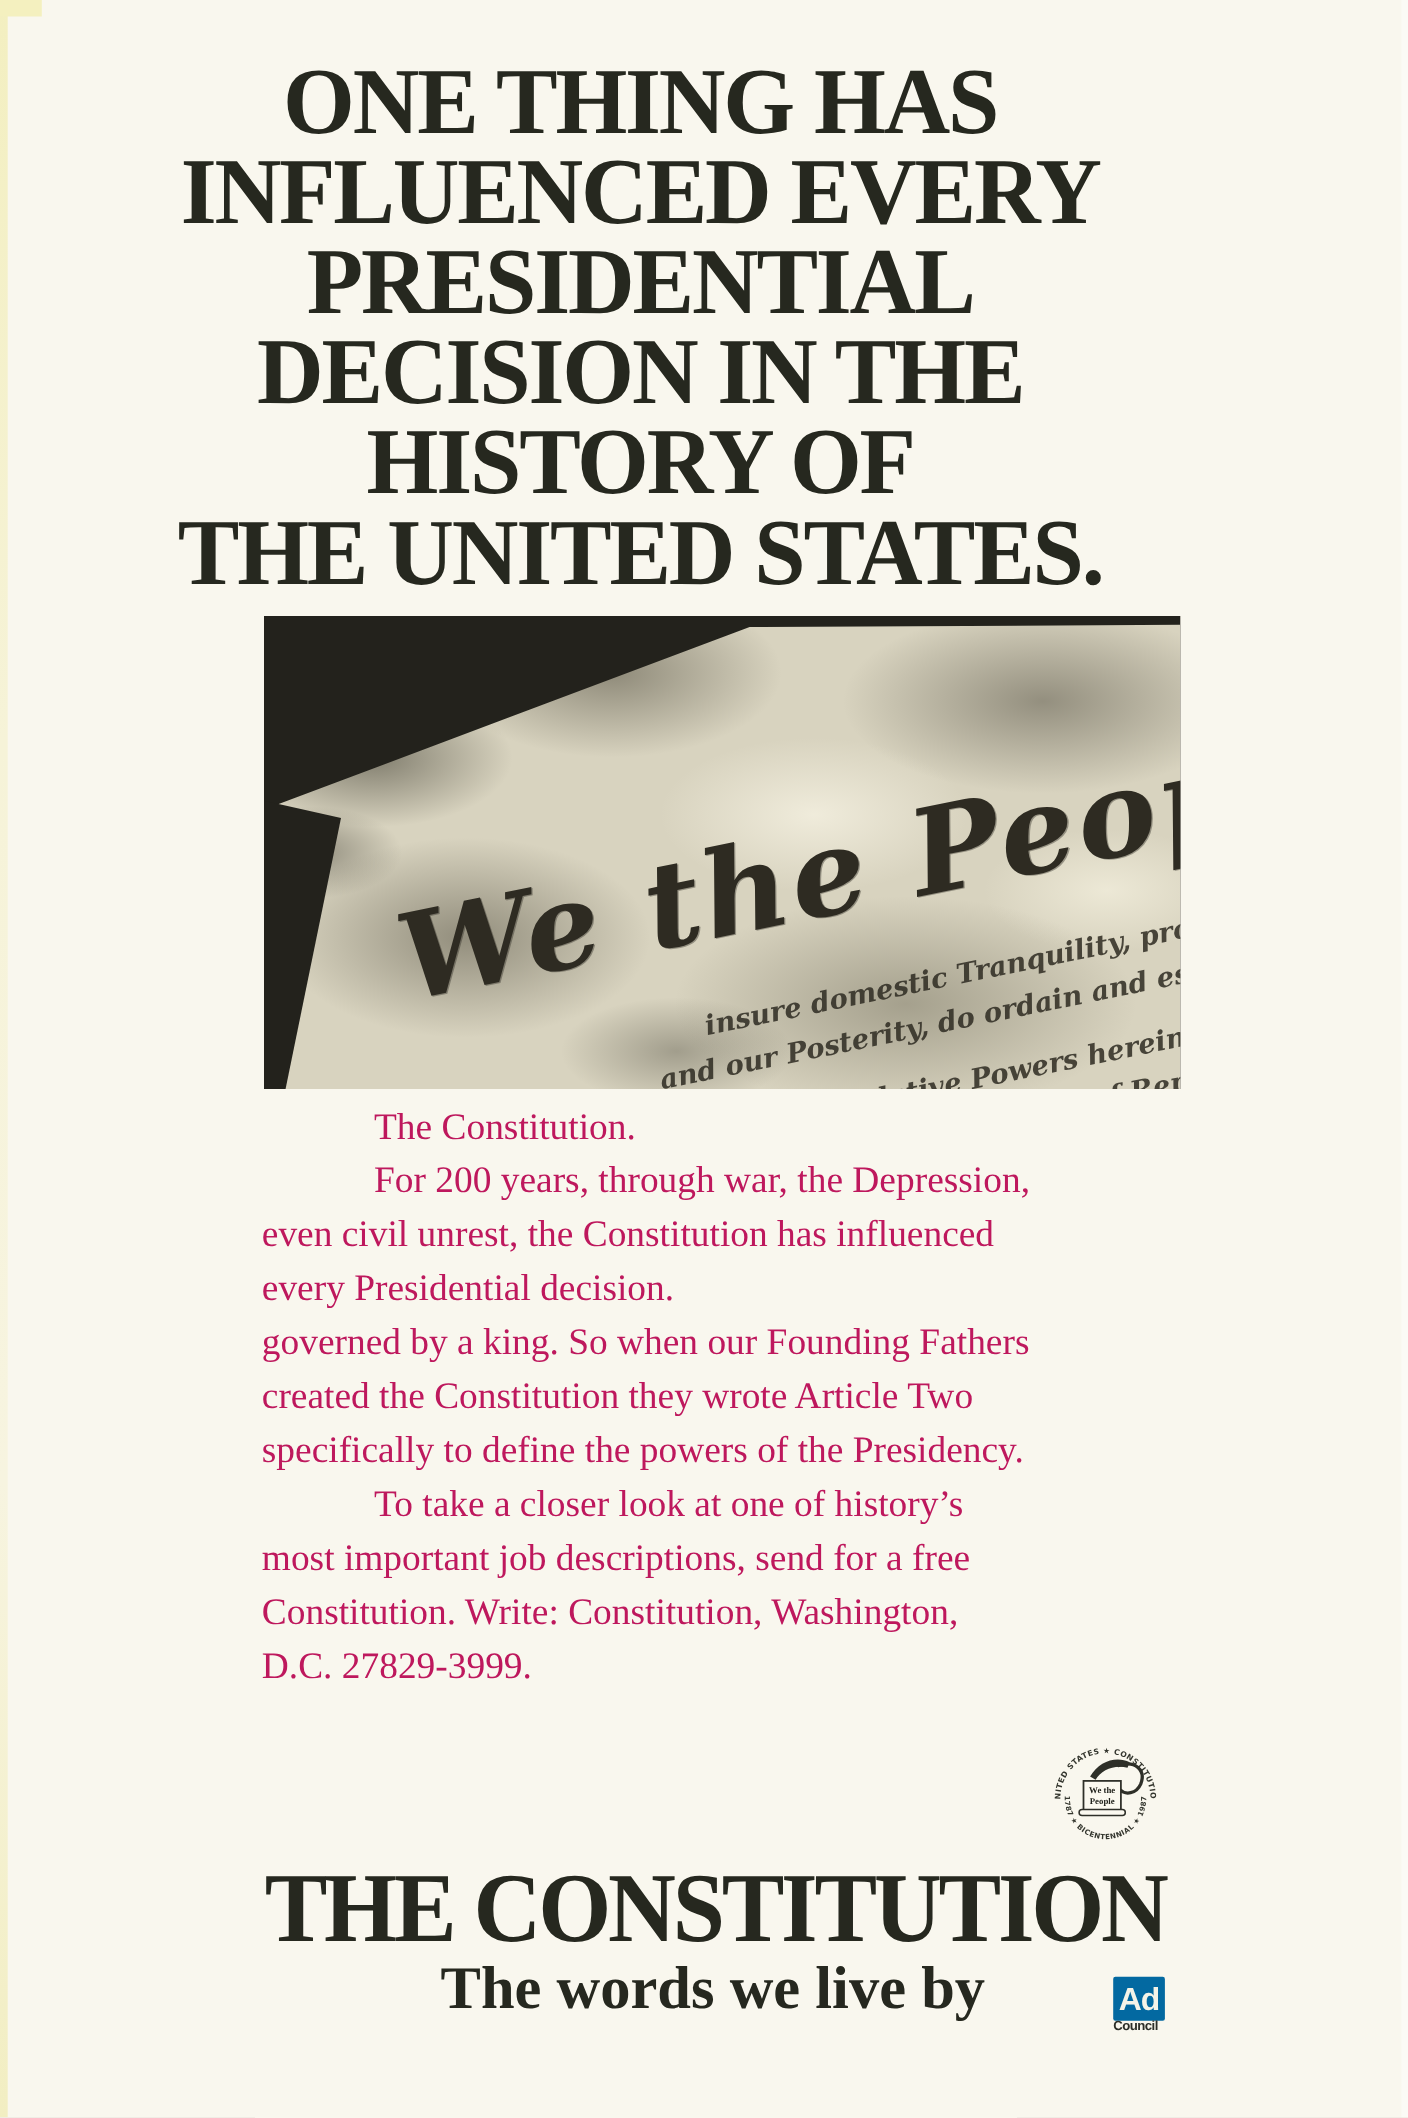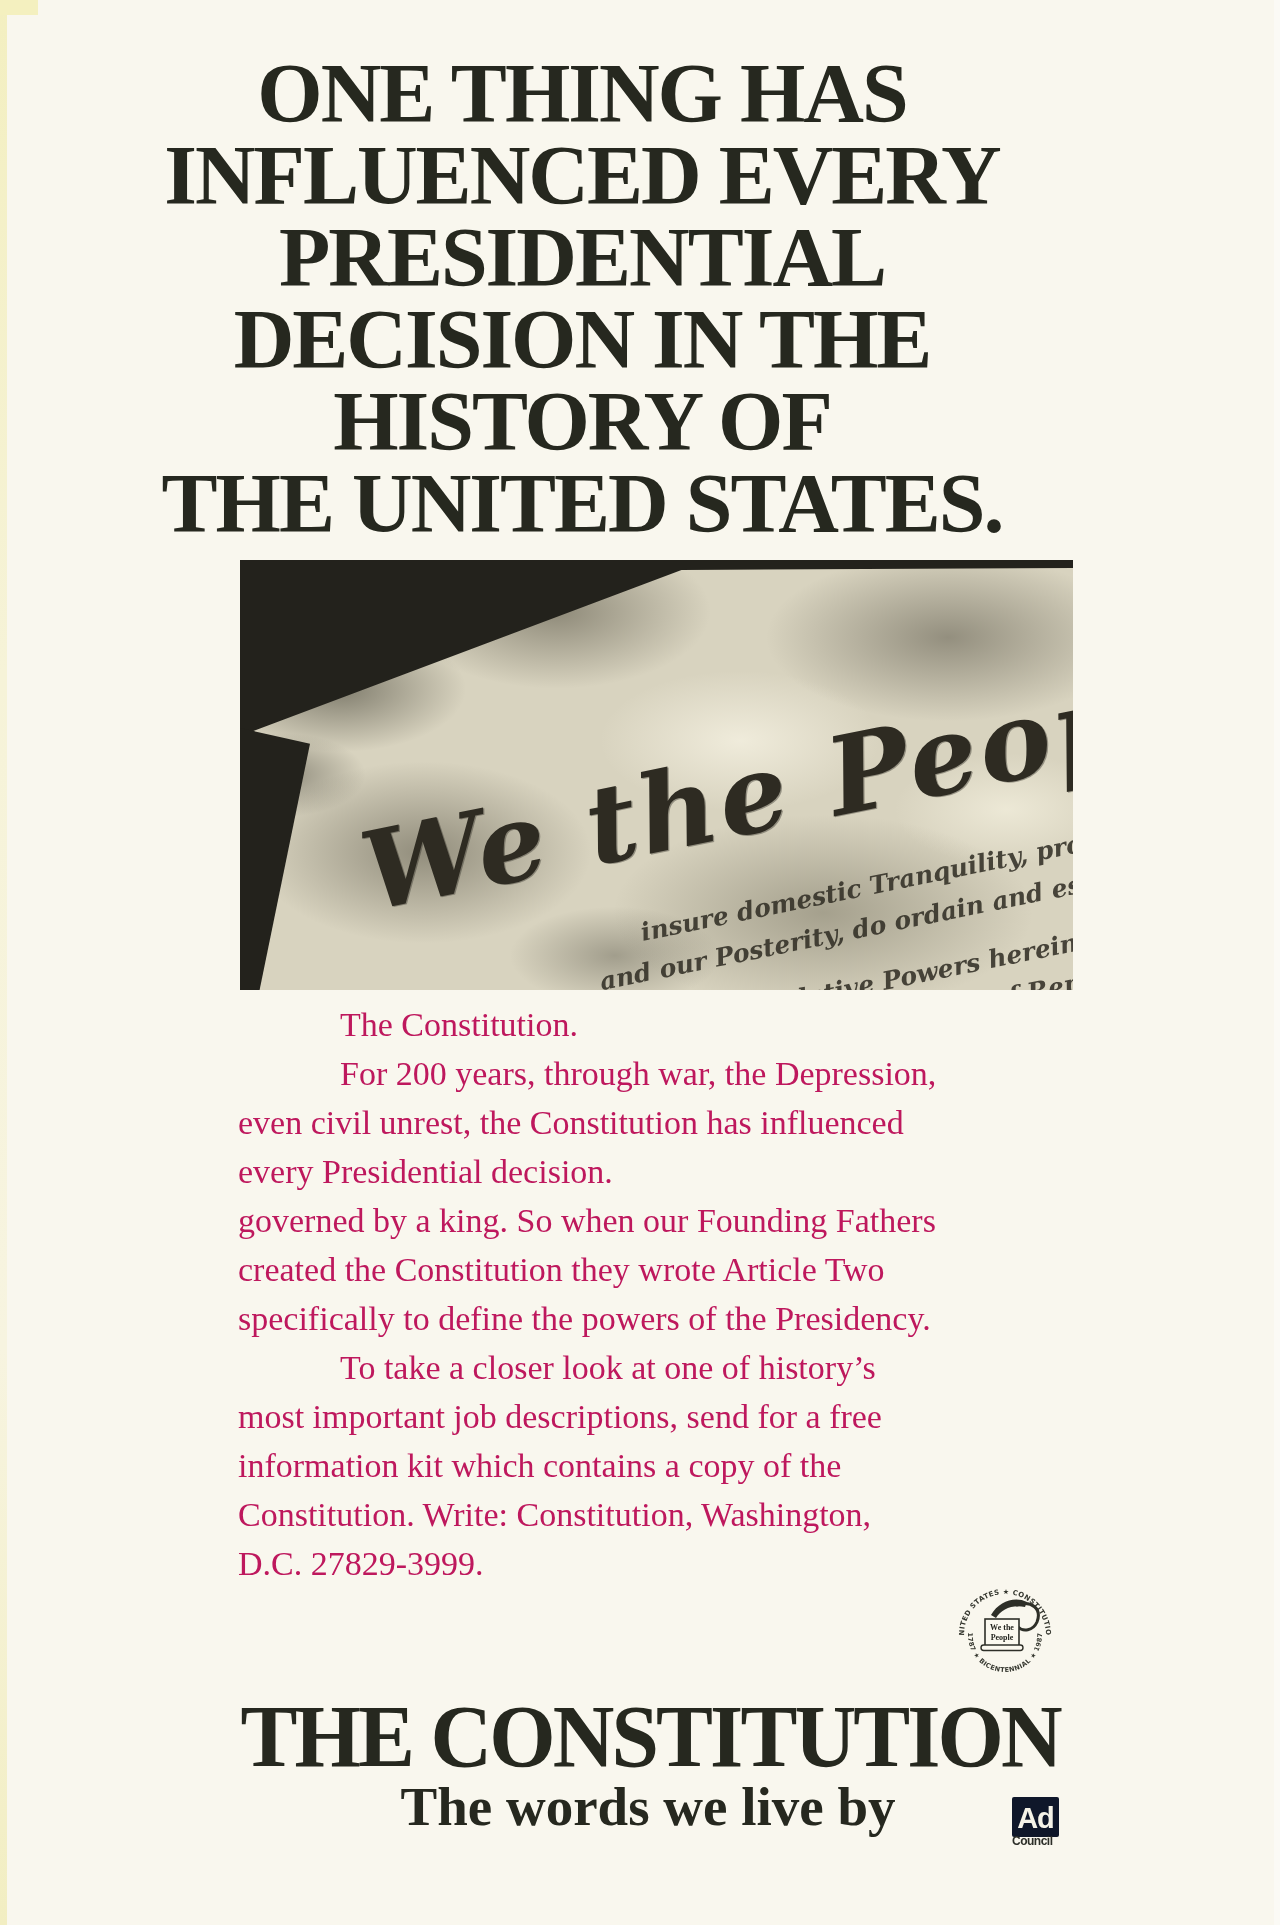--- a/index.html
+++ b/index.html
@@ -64,21 +64,21 @@
   .seal{position:absolute;left:955px;top:1583px;width:100px;height:100px;}
   .seal svg{display:block;}
 
   
   .footer-logo{position:absolute;left:228px;top:1692px;width:840px;text-align:center;
     font-weight:bold;font-size:88px;line-height:1;letter-spacing:-3px;white-space:nowrap;
     transform:scaleX(.97) scaleY(1.02);color:#26281f;}
   .tagline{position:absolute;left:228px;top:1779px;width:840px;text-align:center;
     font-weight:bold;font-size:55px;line-height:1;color:#26281f;}
   .adcouncil{position:absolute;left:1012px;top:1797px;width:70px;}
-  .ad-square{width:47px;height:40px;background:#0f172a;color:#f5f3e8;border-radius:2px;
+  .ad-square{width:47px;height:40px;background:#0369a1;color:#f5f3e8;border-radius:2px;
     font-family:"Liberation Sans", sans-serif;font-weight:bold;font-size:29px;line-height:42px;
     text-align:center;letter-spacing:-1px;}
   .ad-council-word{font-family:"Liberation Sans", sans-serif;font-weight:bold;font-size:12px;
     color:#2c2e28;margin-top:-3px;letter-spacing:-.5px;}
 </style>
 </head>
 <body>
 
 <div class="page">
 
@@ -112,21 +112,20 @@
   <div class="body-copy">
     <div class="bline indent">The Constitution.</div>
     <div class="bline indent">For 200 years, through war, the Depression,</div>
     <div class="bline">even civil unrest, the Constitution has influenced</div>
     <div class="bline">every Presidential decision.</div>
     <div class="bline">governed by a king. So when our Founding Fathers</div>
     <div class="bline">created the Constitution they wrote Article Two</div>
     <div class="bline">specifically to define the powers of the Presidency.</div>
     <div class="bline indent">To take a closer look at one of history’s</div>
     <div class="bline">most important job descriptions, send for a free</div>
-    <div class="bline">information kit which contains a copy of the</div>
     <div class="bline">Constitution. Write: Constitution, Washington,</div>
     <div class="bline">D.C. 27829-3999.</div>
   </div>
 
   <div class="seal">
     <svg viewBox="0 0 100 100" width="100" height="100">
       <circle cx="50" cy="50" r="50" fill="#f9f7ee"></circle>
       <defs>
         <path id="rimtop" d="M 9,52 A 41,41 0 0 1 91,52"></path>
         <path id="rimbot" d="M 13,52 A 37,37 0 0 0 87,52"></path>

